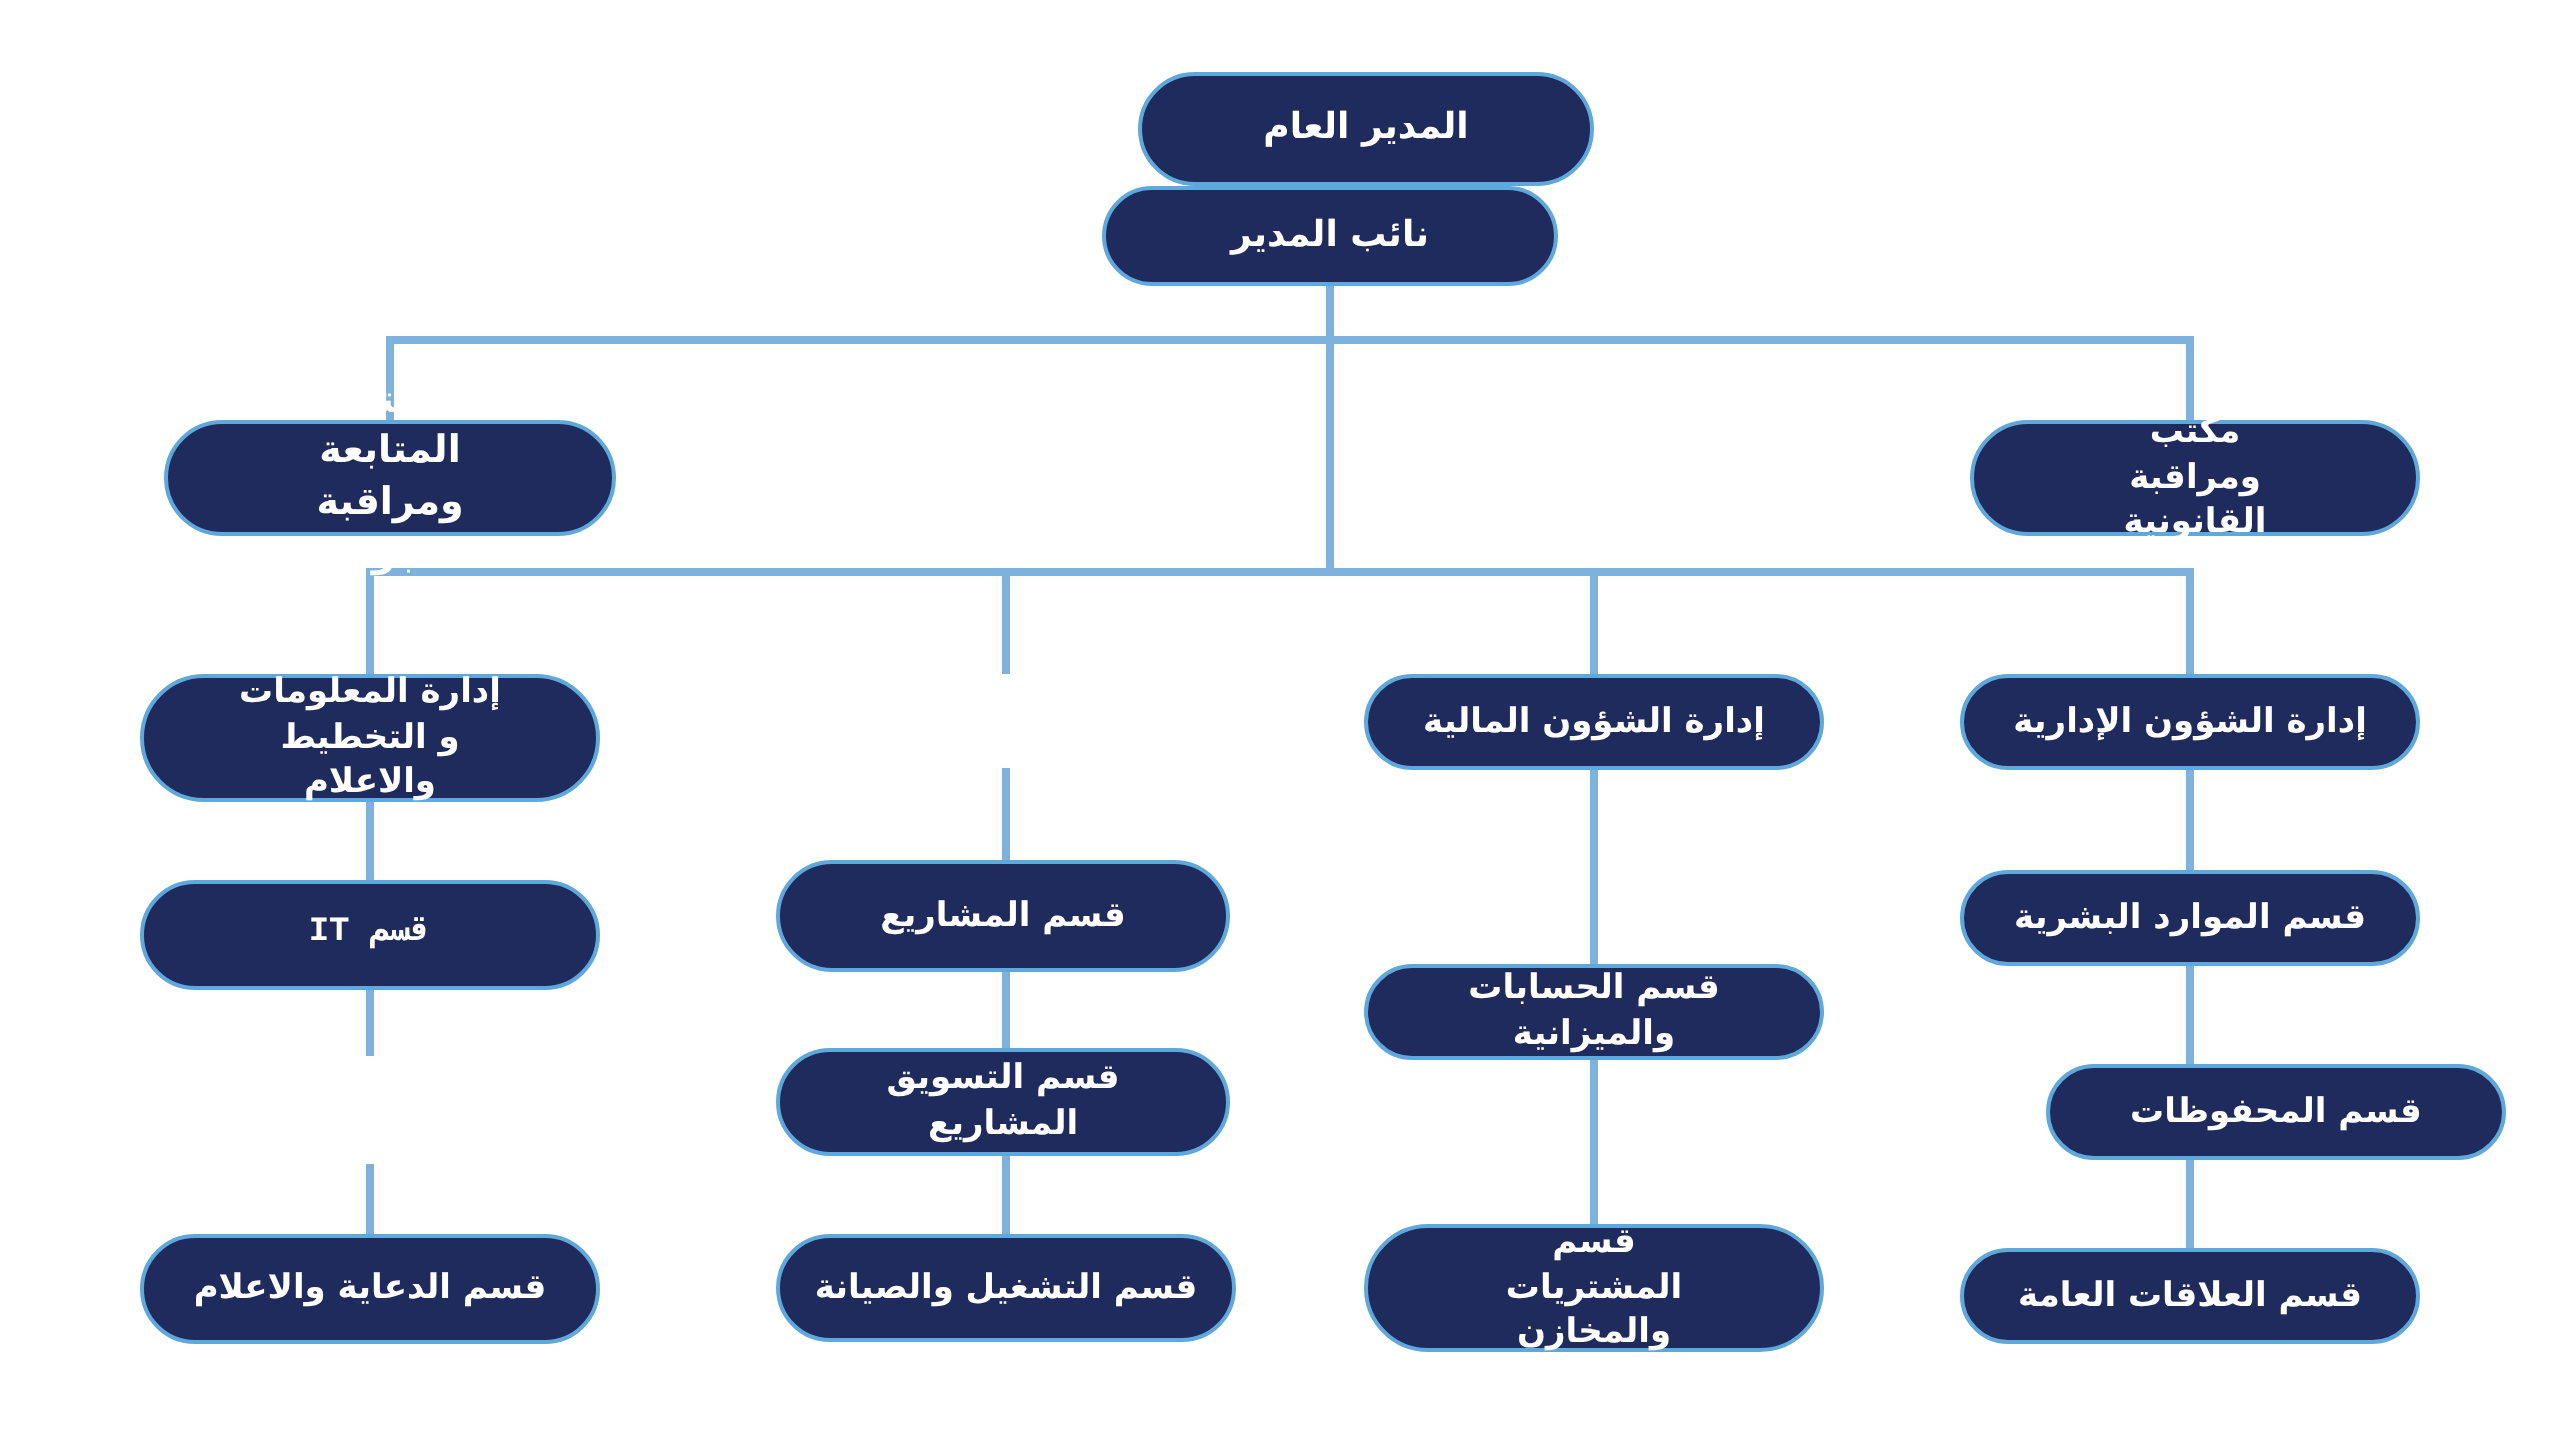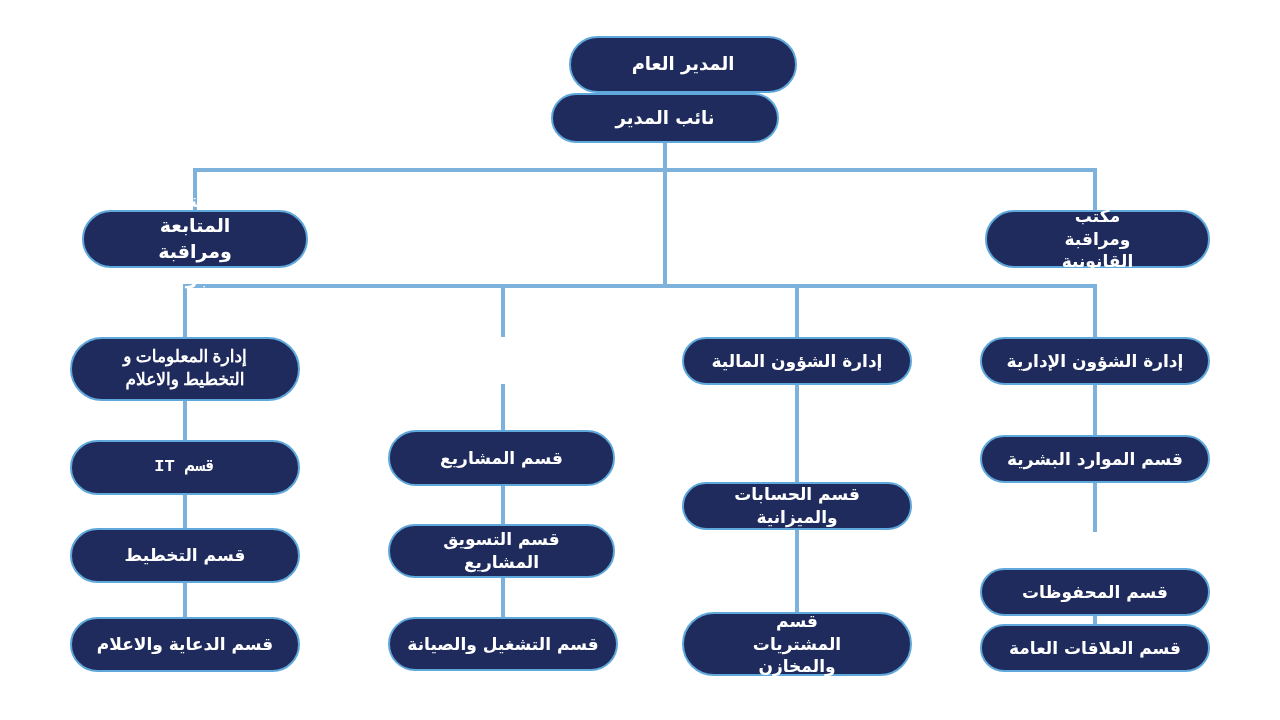--- a/index.html
+++ b/index.html
@@ -31,21 +31,21 @@
   .node-label{
     direction:rtl;
     color:var(--text);
     font-weight:bold;
     font-size:17px;
     line-height:1.35;
     padding:0 14px;
   }
   .fs18 .node-label{font-size:18px;}
   .fs14 .node-label{font-size:19px;}
-  .w160 .node-label{max-width:160px;font-family:Liberation Serif, serif;}
+  .w160 .node-label{max-width:160px;}
   .w150 .node-label{max-width:150px;}
   .w130 .node-label{max-width:135px;}
   .line{position:absolute;background:var(--connector);}
 </style>
 </head>
 <body>
 
 <div class="canvas">
 
   <div class="line" style="left:663px;top:62px;width:4px;height:31px;"></div>
@@ -90,23 +90,20 @@
   <div class="node" style="left:682px;top:337px;width:230px;height:48px;">
     <span class="node-label">إدارة الشؤون المالية</span>
   </div>
   <div class="node" style="left:980px;top:337px;width:230px;height:48px;">
     <span class="node-label">إدارة الشؤون الإدارية</span>
   </div>
 
   <div class="node" style="left:70px;top:440px;width:230px;height:55px;font-family:Liberation Mono, monospace;">
     <span class="node-label">قسم IT</span>
   </div>
-  <div class="node" style="left:70px;top:528px;width:230px;height:55px;">
-    <span class="node-label">قسم التخطيط</span>
-  </div>
   <div class="node" style="left:70px;top:617px;width:230px;height:55px;">
     <span class="node-label">قسم الدعاية والاعلام</span>
   </div>
 
   <div class="node" style="left:388px;top:430px;width:227px;height:56px;">
     <span class="node-label">قسم المشاريع</span>
   </div>
   <div class="node" style="left:388px;top:524px;width:227px;height:54px;">
     <span class="node-label">قسم التسويق المشاريع</span>
   </div>
@@ -117,20 +114,20 @@
   <div class="node" style="left:682px;top:482px;width:230px;height:48px;">
     <span class="node-label">قسم الحسابات والميزانية</span>
   </div>
   <div class="node w130" style="left:682px;top:612px;width:230px;height:64px;">
     <span class="node-label">قسم المشتريات والمخازن</span>
   </div>
 
   <div class="node" style="left:980px;top:435px;width:230px;height:48px;">
     <span class="node-label">قسم الموارد البشرية</span>
   </div>
-  <div class="node" style="left:980px;top:532px;width:230px;height:48px;margin-top:36px;">
+  <div class="node" style="left:1023px;top:532px;width:230px;height:48px;">
     <span class="node-label">قسم المحفوظات</span>
   </div>
   <div class="node" style="left:980px;top:624px;width:230px;height:48px;text-align:center;">
     <span class="node-label">قسم العلاقات العامة</span>
   </div>
 
 </div>
 
 </body></html>

